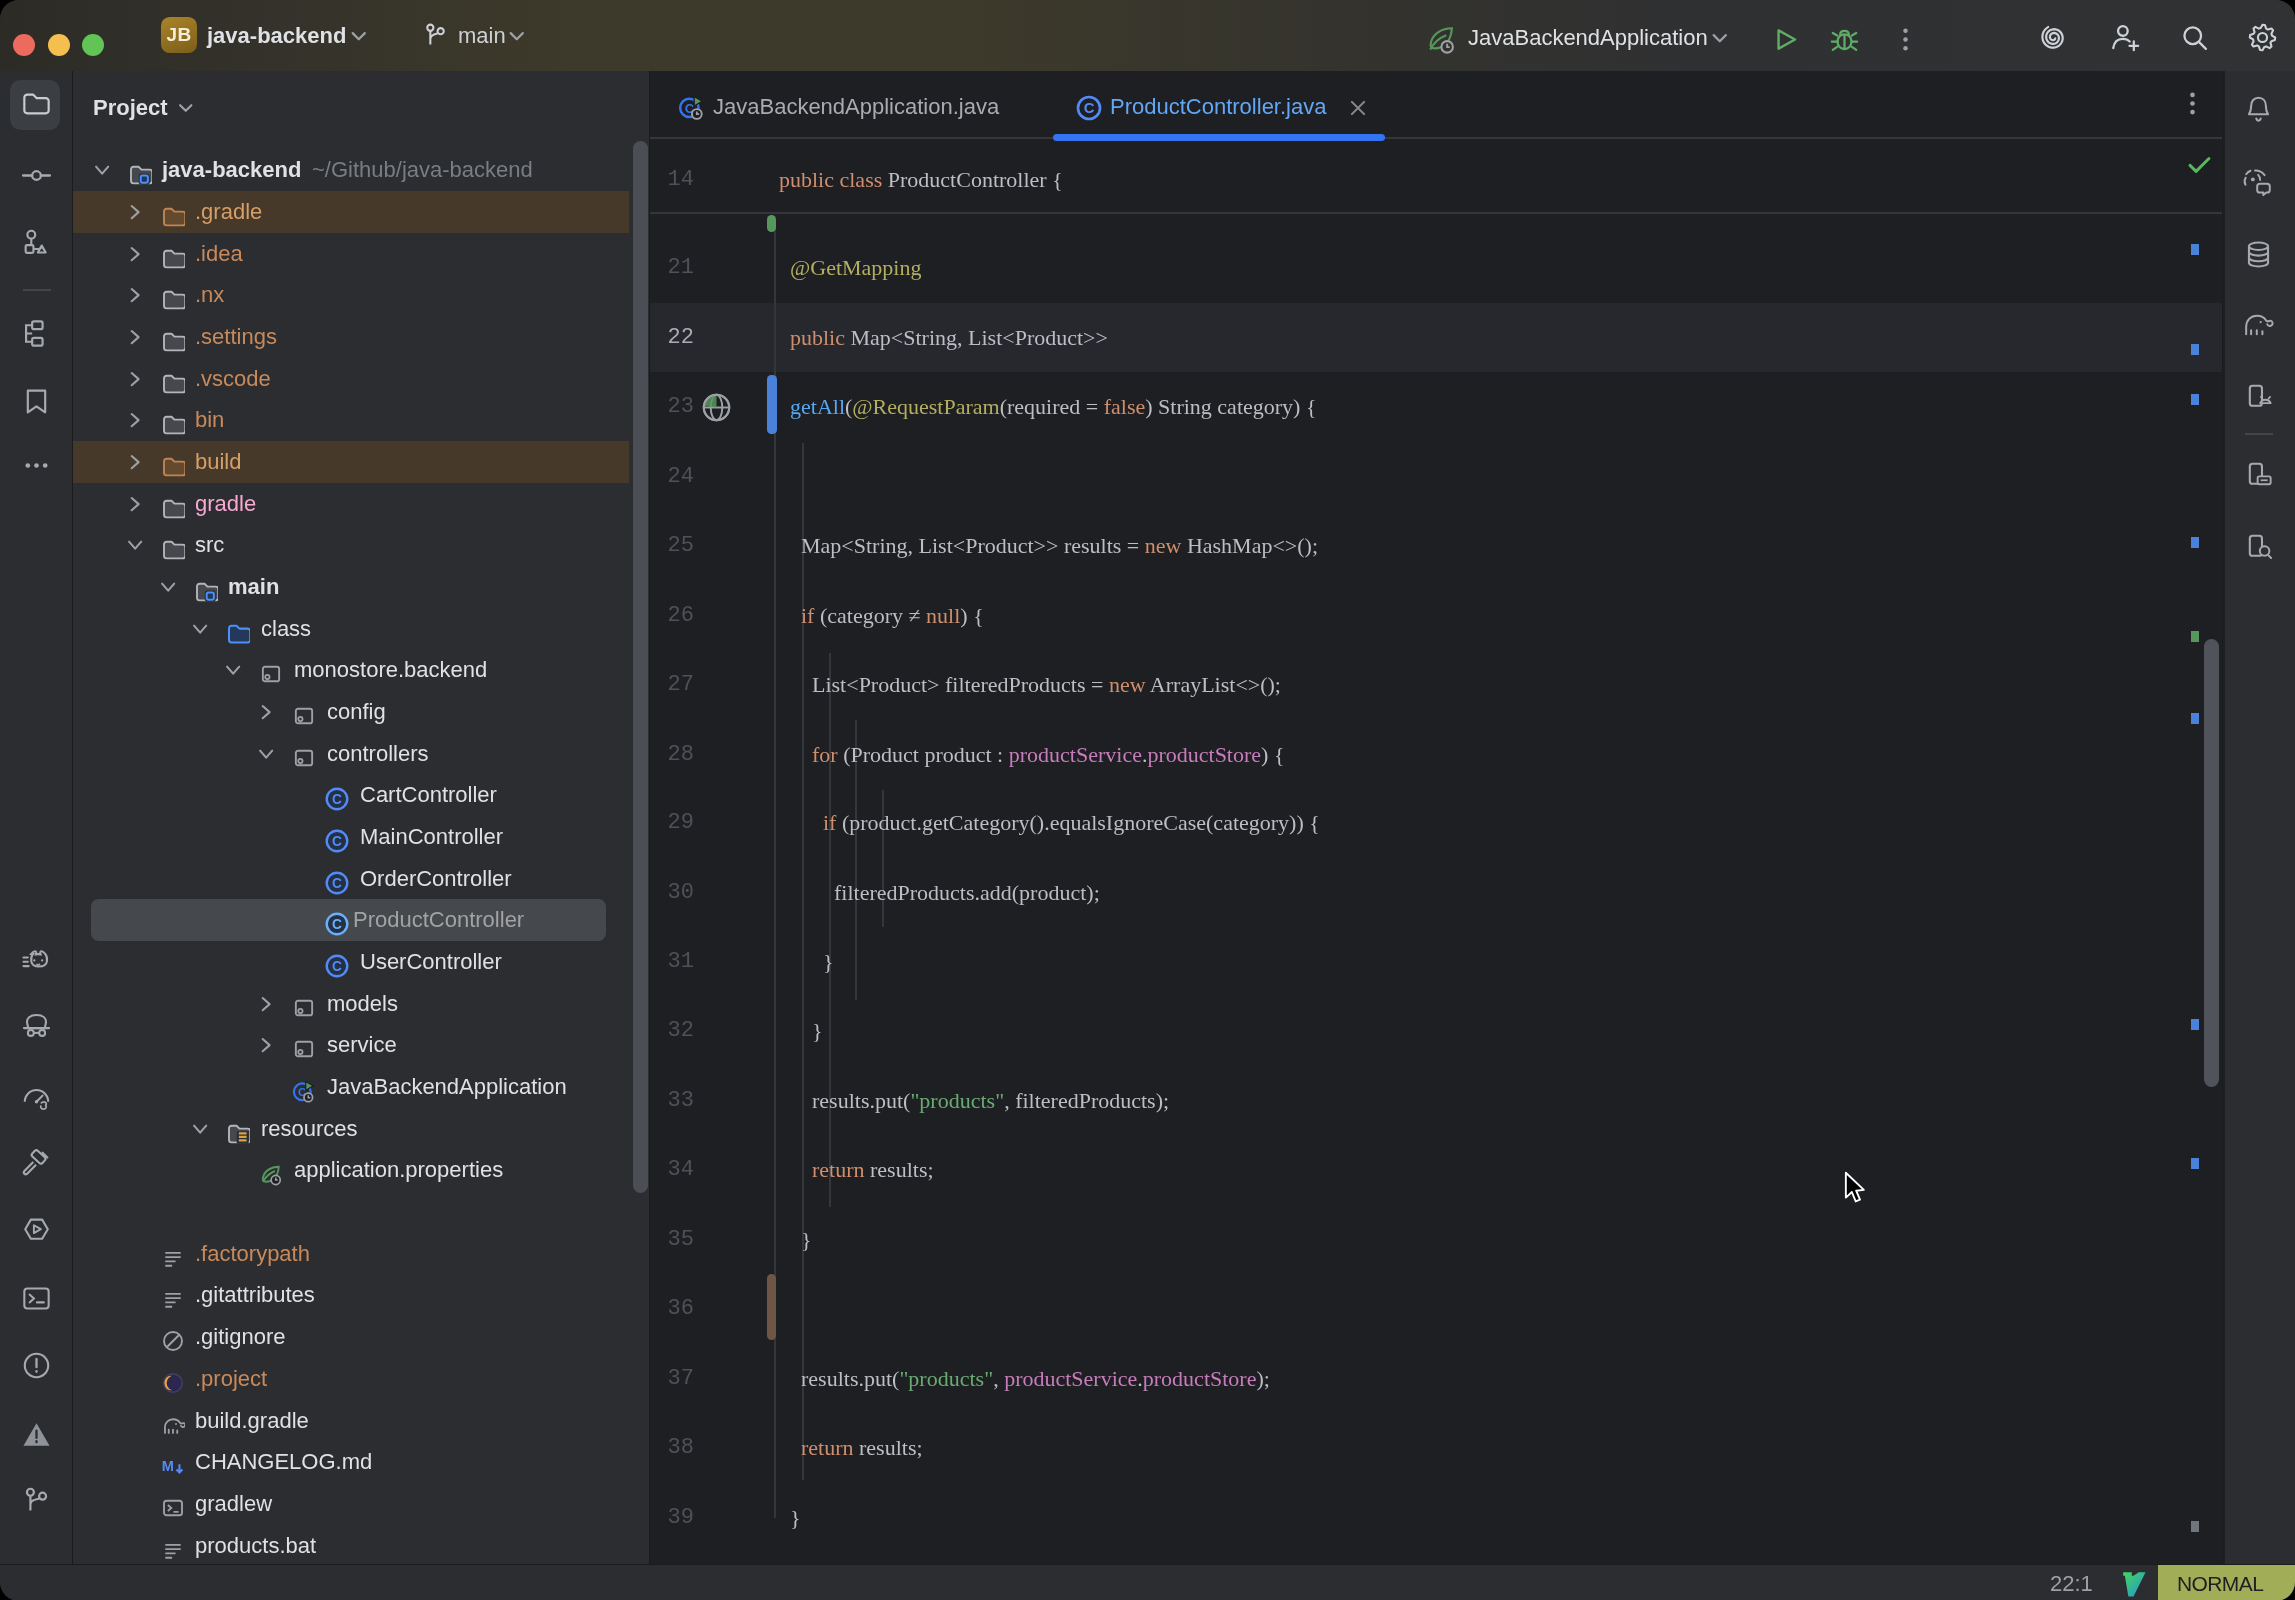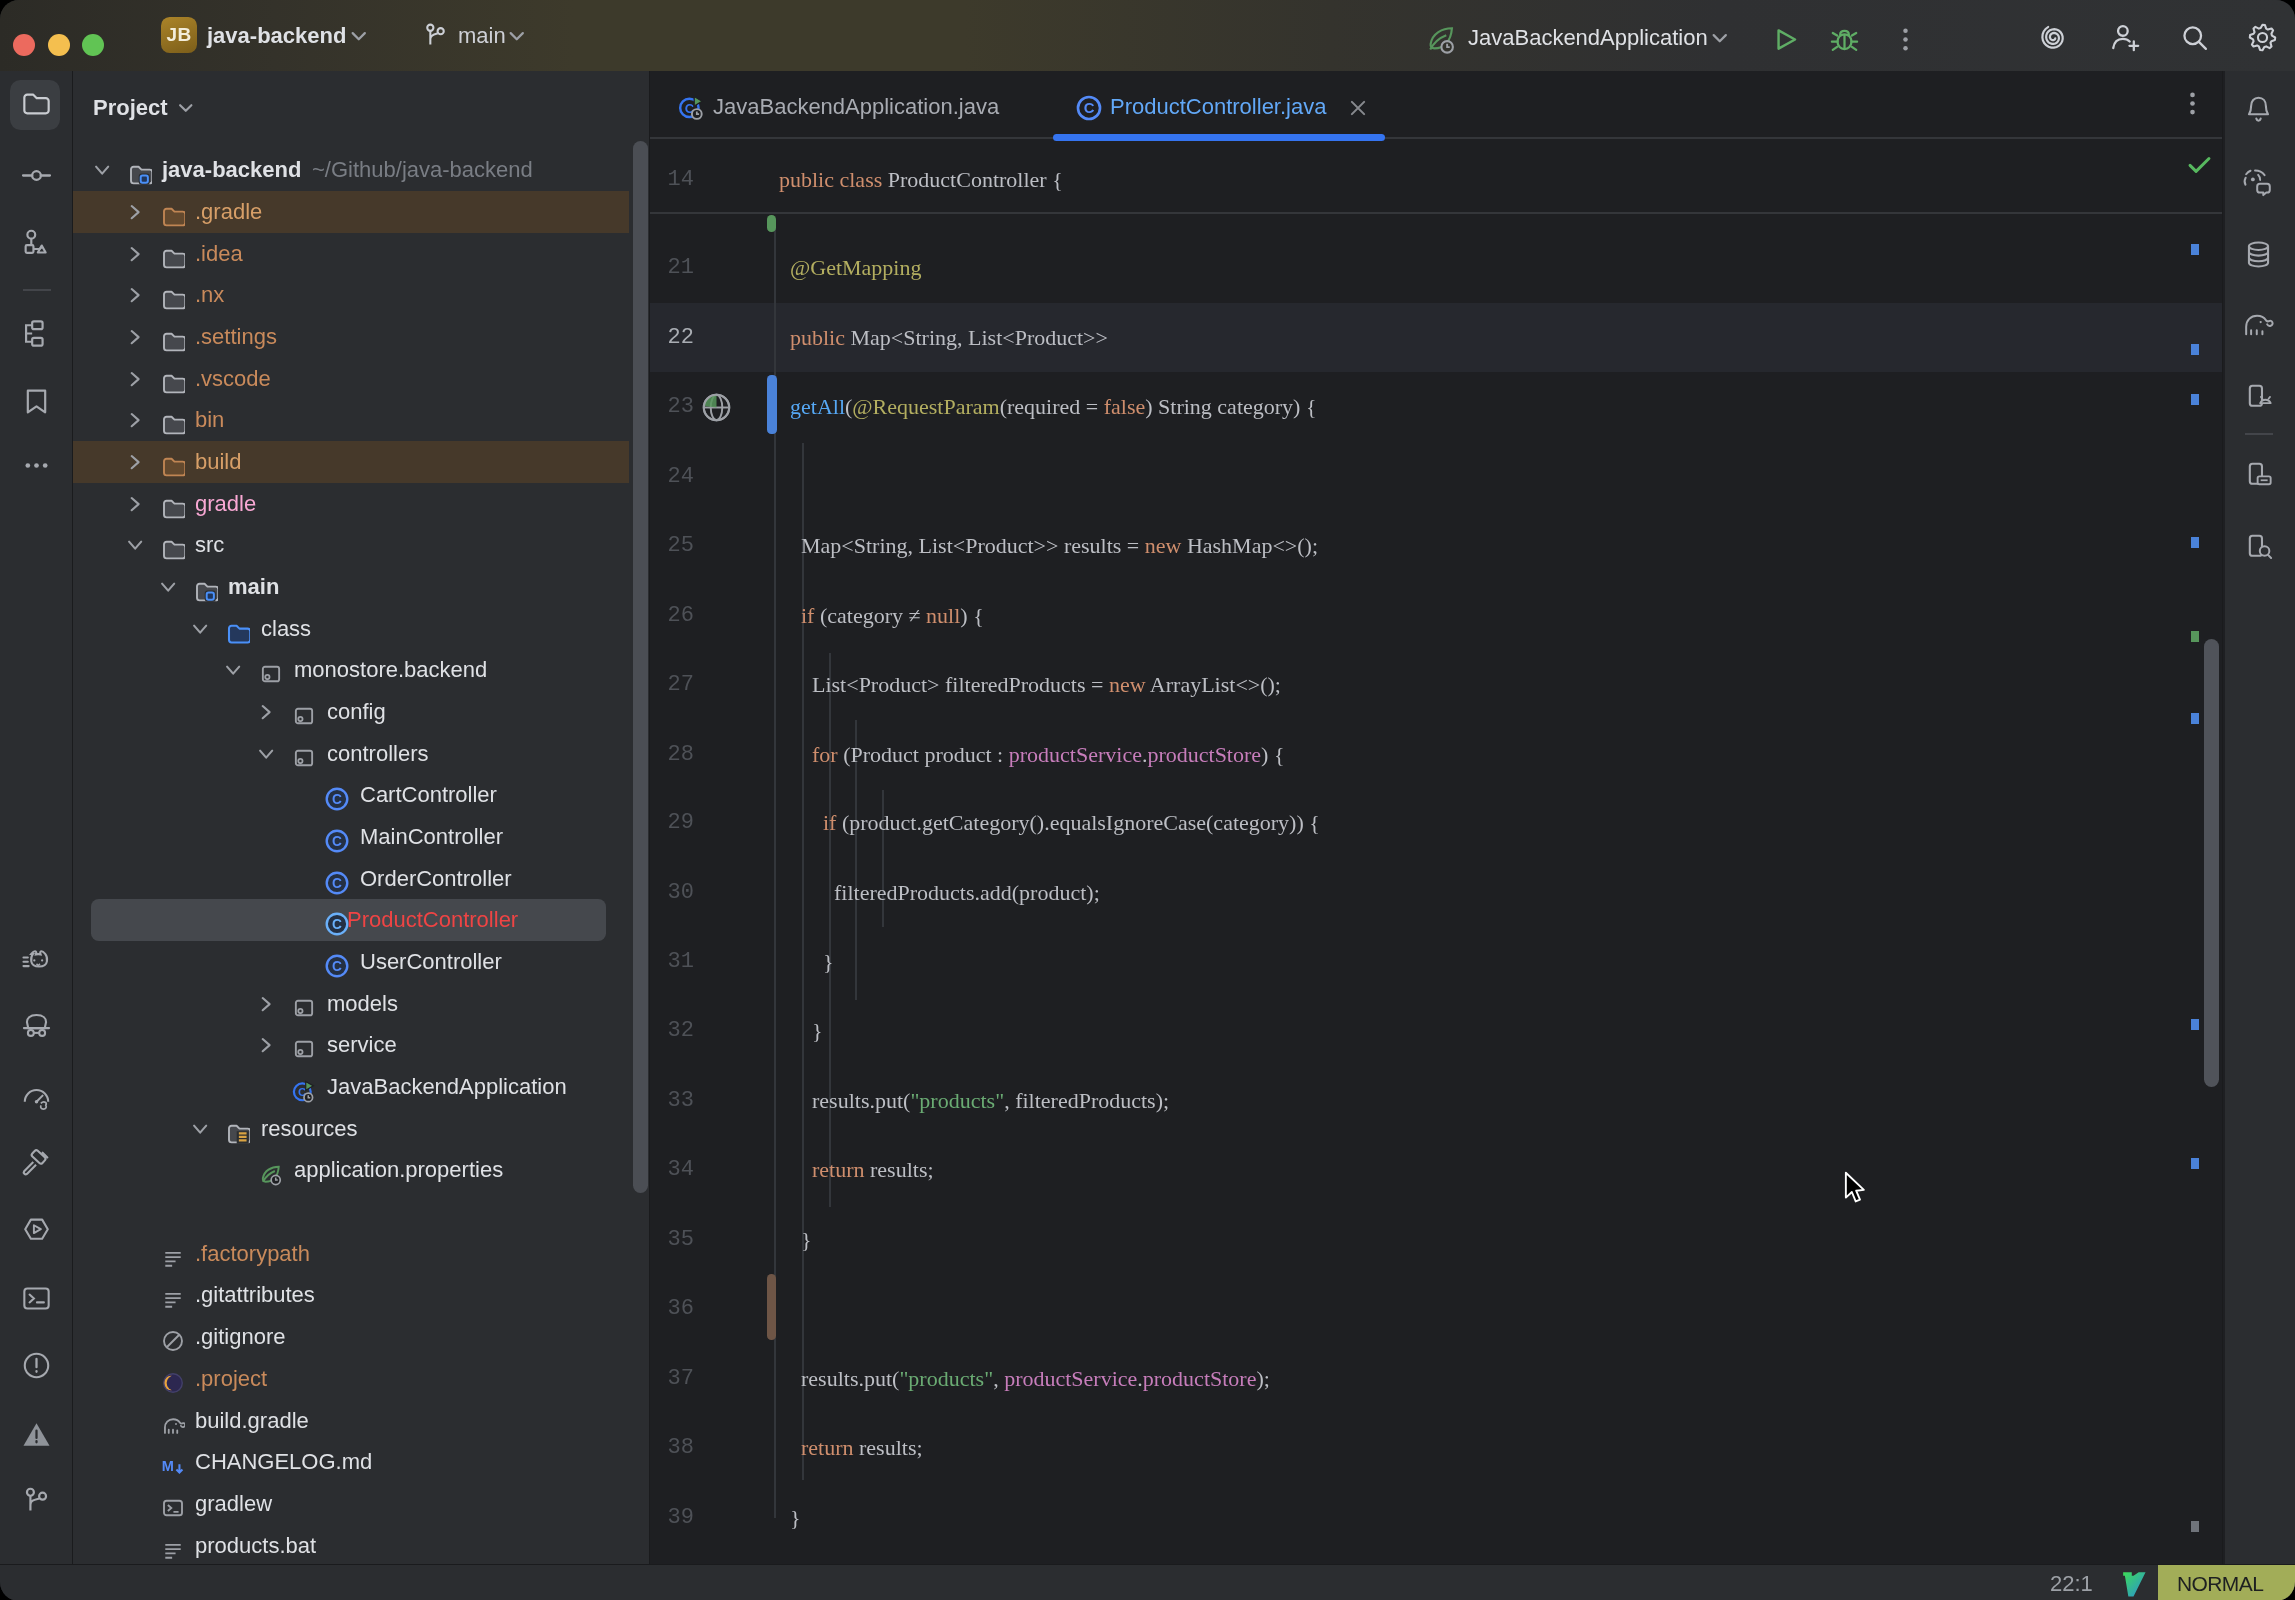--- a/index.html
+++ b/index.html
@@ -327,21 +327,21 @@
             <text x="14" y="19.8" font-family="Liberation Sans" font-size="16" font-weight="bold" fill="#548af7" text-anchor="middle">C</text>
           </svg></span>
 <span style="position:absolute;left:287px;color:#dfe1e5">OrderController</span>
 </div>
 <div class="abs" style="left:18px;top:828px;width:515px;height:42px;border-radius:7.8px;background:#45484d"></div>
 <div class="trow" style="left:0;top:828px;width:573px">
 <span class="ticon" style="left:252px"><svg width="24" height="24" viewBox="0 0 28 28" style="font-size:25px">
             <circle cx="14" cy="14" r="12" fill="#243044" stroke="#6ab0f9" stroke-width="2.8"></circle>
             <text x="14" y="19.8" font-family="Liberation Sans" font-size="16" font-weight="bold" fill="#6ab0f9" text-anchor="middle">C</text>
           </svg></span>
-<span style="position:absolute;left:274px;color:#ef4444">ProductController</span>
+<span style="position:absolute;left:280px;color:#a3a3a3">ProductController</span>
 </div>
 <div class="trow" style="left:0;top:870px;width:573px">
 <span class="ticon" style="left:252px"><svg width="24" height="24" viewBox="0 0 28 28" style="font-size:25px">
             <circle cx="14" cy="14" r="12" fill="#243044" stroke="#548af7" stroke-width="2.8"></circle>
             <text x="14" y="19.8" font-family="Liberation Sans" font-size="16" font-weight="bold" fill="#548af7" text-anchor="middle">C</text>
           </svg></span>
 <span style="position:absolute;left:287px;color:#dfe1e5">UserController</span>
 </div>
 <div class="trow" style="left:0;top:912px;width:573px">
 <span class="tchev" style="left:181px"><svg width="29.5" height="29.5" viewBox="0 0 34 34" style="">

